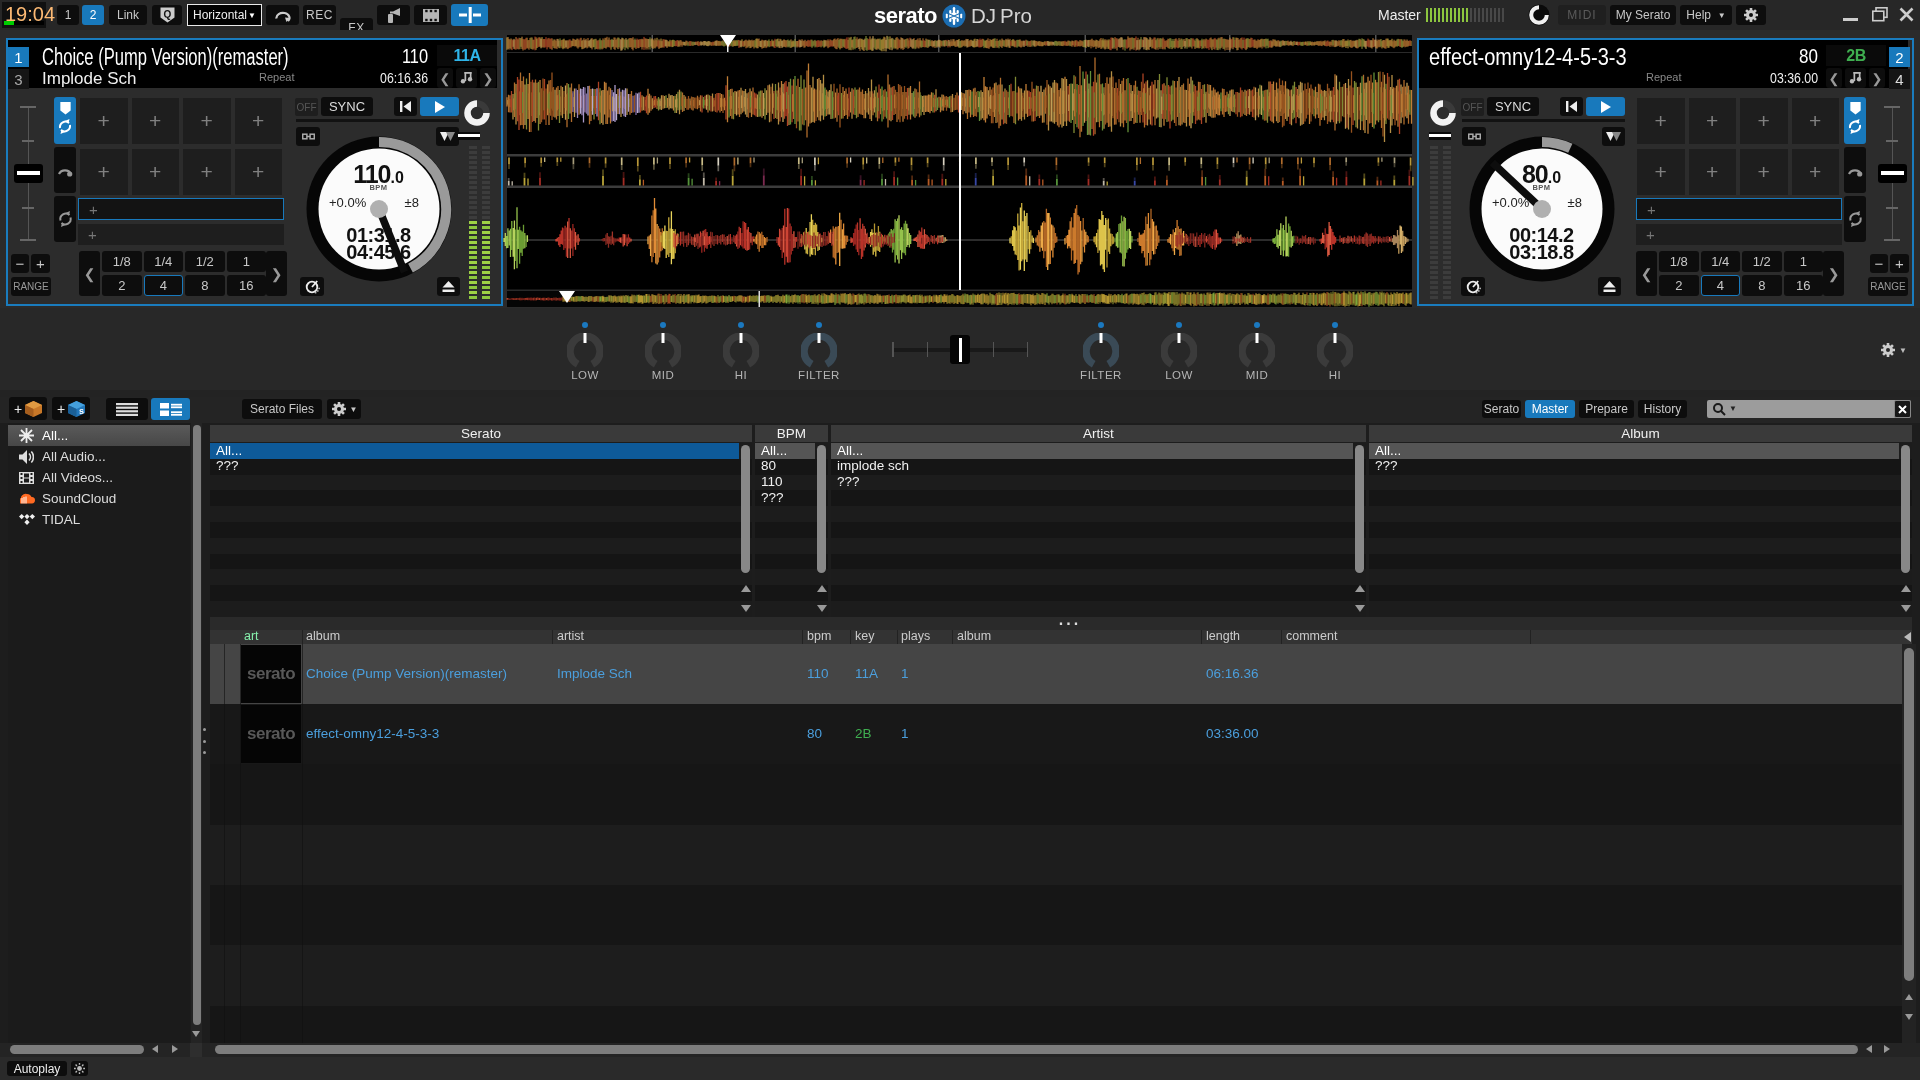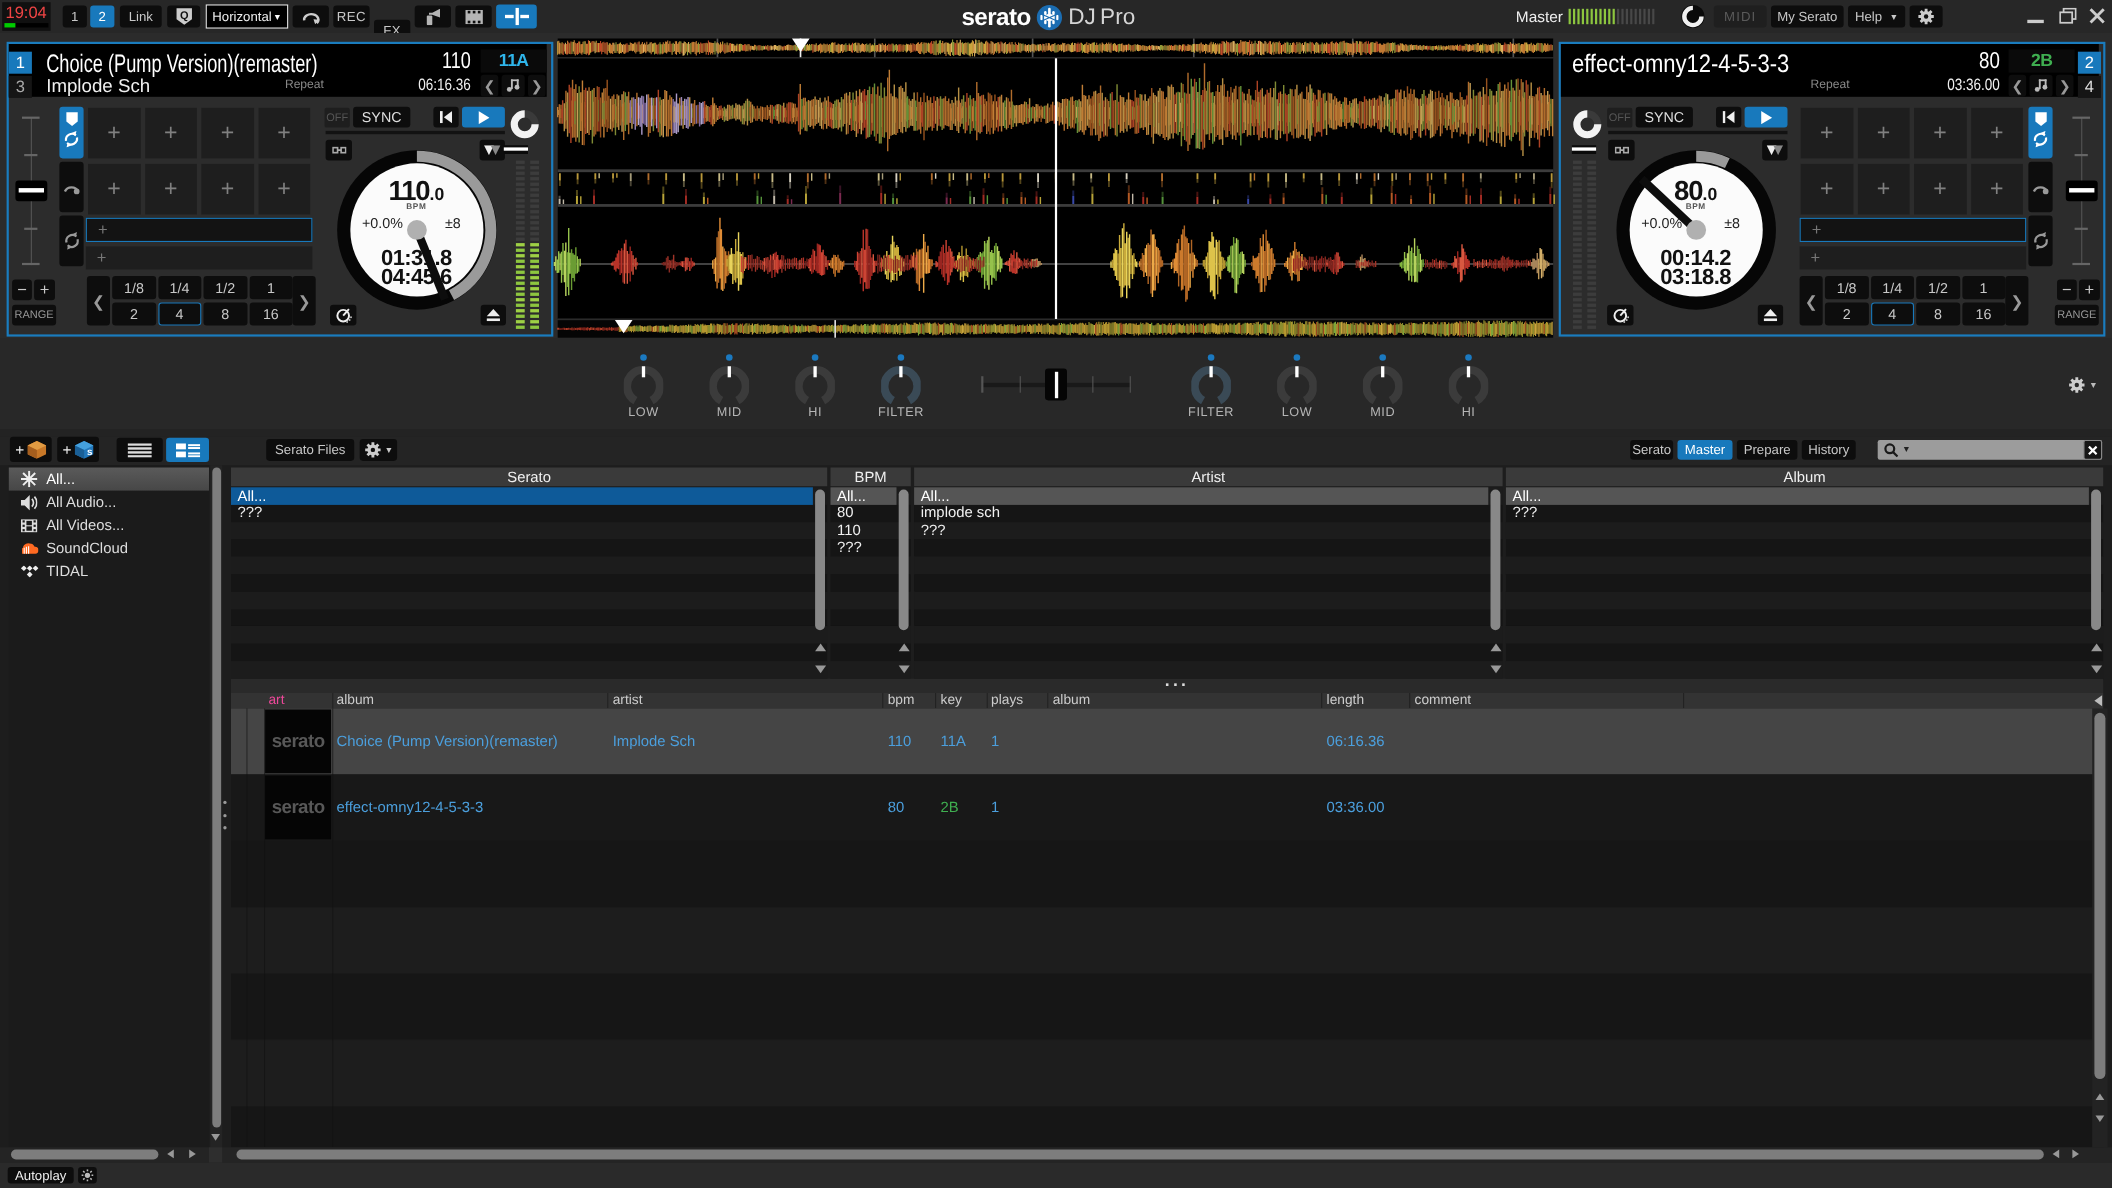--- a/index.html
+++ b/index.html
@@ -5,21 +5,21 @@
 body{position:relative}
 .a{position:absolute}
 .btn{position:absolute;background:#0d0d0d;border-radius:3px;color:#c8c8c8;display:flex;align-items:center;justify-content:center;font-size:12px}
 .blue{background:#1879bc;color:#fff}
 .ctr{display:flex;align-items:center;justify-content:center}
 svg{display:block}
 </style></head><body>
 
 <div class="a" style="left:0;top:0;width:1920px;height:30px;background:#272727"></div>
 <div class="a" style="left:2px;top:2px;width:44px;height:26px;background:#101010"></div>
-<div class="a" style="left:5px;top:3px;width:40px;height:15px;color:#ef4444;font-size:15px">19:04</div>
+<div class="a" style="left:5px;top:3px;width:40px;height:15px;color:#fdba74;font-size:20px">19:04</div>
 <div class="a" style="left:4px;top:21px;width:40px;height:4px;background:#000"></div>
 <div class="a" style="left:4px;top:21px;width:10px;height:4px;background:#0c0"></div>
 <div class="btn" style="left:57px;top:5px;width:22px;height:20px">1</div>
 <div class="btn blue" style="left:82px;top:5px;width:22px;height:20px">2</div>
 <div class="btn" style="left:109px;top:5px;width:38px;height:20px">Link</div>
 <div class="btn" style="left:152px;top:5px;width:30px;height:20px">
     <svg width="15" height="16" viewBox="0 0 15 16">
       <path d="M0.5 0.5h14v10l-7 5-7-5z" fill="#ccc"></path>
       <text x="7.5" y="10.5" font-size="10" font-weight="bold" fill="#111" text-anchor="middle" font-family="Liberation Sans">Q</text>
     </svg>
@@ -962,21 +962,21 @@
 <div class="a" style="left:1369px;top:601.0px;width:543px;height:15.8px;background:#1c1c1c"></div>
 <div class="a" style="left:1369px;top:616.8px;width:543px;height:0.2px;background:#151515"></div>
 <div class="a" style="left:1369px;top:443px;width:530px;height:16px;background:#555555;color:#fff;font-size:13.5px;line-height:16px"><span style="margin-left:6px">All...</span></div>
 <div class="a" style="left:1369px;top:458px;width:530px;height:16px;color:#f0f0f0;font-size:13.5px;line-height:16px"><span style="margin-left:6px">???</span></div>
 <div class="a" style="left:1901px;top:445px;width:9px;height:128px;background:#888;border-radius:4.5px"></div>
 <div class="a" style="left:1901px;top:585px;width:0;height:0;border-left:5px solid transparent;border-right:5px solid transparent;border-bottom:7px solid #999"></div>
 <div class="a" style="left:1901px;top:605px;width:0;height:0;border-left:5px solid transparent;border-right:5px solid transparent;border-top:7px solid #999"></div>
 <div class="a" style="left:210px;top:617px;width:1702px;height:13px;background:#2a2a2a"></div>
 <div class="a" style="left:1048px;top:611px;width:44px;color:#ddd;font-size:16px;font-weight:bold;letter-spacing:3px;text-align:center">...</div>
 <div class="a" style="left:210px;top:630px;width:1702px;height:13.5px;background:#333"></div>
-<div class="a" style="left:244px;top:629px;color:#ec4899;font-size:12.5px">art</div>
+<div class="a" style="left:244px;top:629px;color:#86efac;font-size:12.5px">art</div>
 <div class="a" style="left:306px;top:629px;color:#ccc;font-size:12.5px">album</div>
 <div class="a" style="left:557px;top:629px;color:#ccc;font-size:12.5px">artist</div>
 <div class="a" style="left:807px;top:629px;color:#ccc;font-size:12.5px">bpm</div>
 <div class="a" style="left:855px;top:629px;color:#ccc;font-size:12.5px">key</div>
 <div class="a" style="left:901px;top:629px;color:#ccc;font-size:12.5px">plays</div>
 <div class="a" style="left:957px;top:629px;color:#ccc;font-size:12.5px">album</div>
 <div class="a" style="left:1206px;top:629px;color:#ccc;font-size:12.5px">length</div>
 <div class="a" style="left:1286px;top:629px;color:#ccc;font-size:12.5px">comment</div>
 <div class="a" style="left:302px;top:630px;width:1px;height:13.5px;background:#222"></div>
 <div class="a" style="left:552px;top:630px;width:1px;height:13.5px;background:#222"></div>

